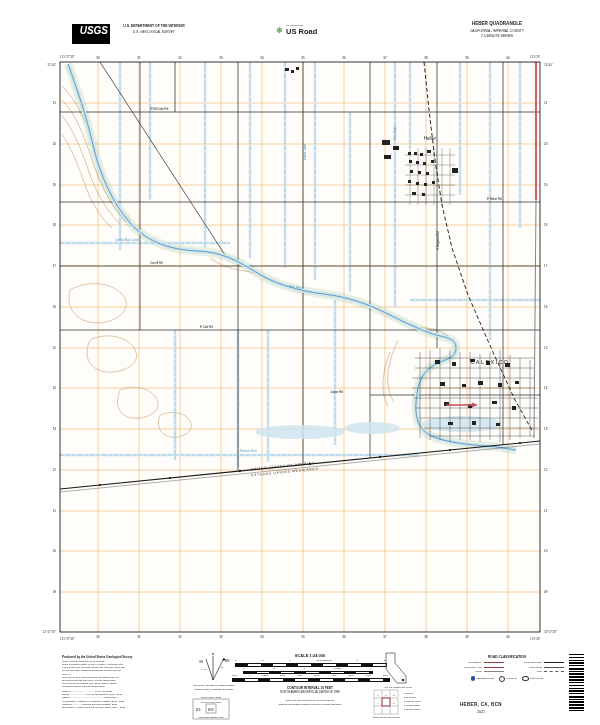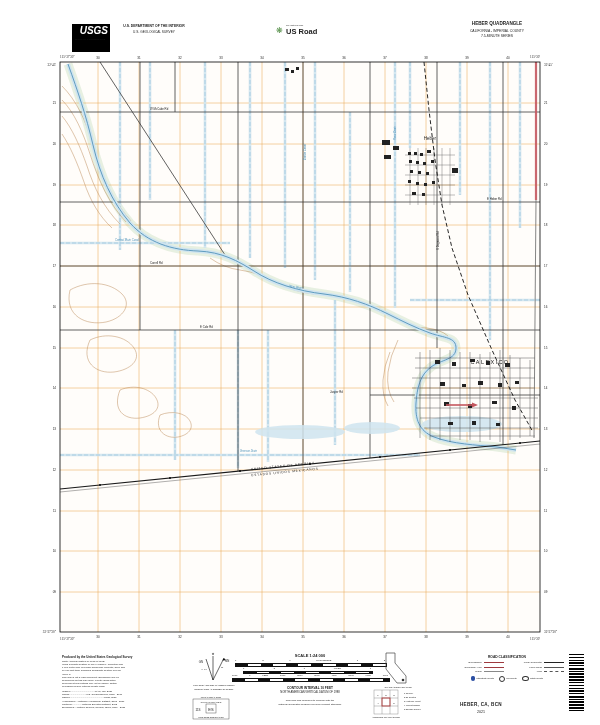--- a/index.html
+++ b/index.html
@@ -5,21 +5,21 @@
   html,body{margin:0;padding:0;background:#fff;}
   .sheet{position:relative;width:600px;height:725px;background:#ffffff;overflow:hidden;
          font-family:"Liberation Sans",sans-serif;color:#1a1a1a;}
   .abs{position:absolute;}
   .ctr{text-align:center;}
   .ser{font-family:"Liberation Serif",serif;}
   svg text{font-family:"Liberation Sans",sans-serif;fill:#1a1a1a;}
   svg text.blue{fill:#4a90b8;font-style:italic;}
   svg text.ser{font-family:"Liberation Serif",serif;}
   .usgs-box{background:#000;color:#fff;font-weight:bold;font-style:italic;
-            font-size:10px;line-height:13px;text-align:right;padding:0 2px;width:34px;height:28px;}
+            font-size:10px;line-height:13px;text-align:right;padding:0 2px;width:34px;height:20px;}
   .pre{white-space:pre-line;}
   .bar{height:1.6px;background:repeating-linear-gradient(90deg,#111 0 12.5px,#fff 12.5px 25px);border:0.4px solid #111;}
   .lblrow{display:flex;justify-content:space-between;font-size:2.4px;color:#222;}
   .legend-line{display:inline-block;height:1px;width:20px;vertical-align:middle;}
   .barcode{background:repeating-linear-gradient(180deg,#000 0 1.3px,#fff 1.3px 2.6px,#000 2.6px 4.4px,#fff 4.4px 5.6px);}
   .rc-grid{display:grid;grid-template-columns:32px 22px 34px 22px;column-gap:2px;row-gap:1.6px;
            font-size:2.5px;align-items:center;}
   .rc-grid .lab{text-align:right;}
 </style>
 </head>

